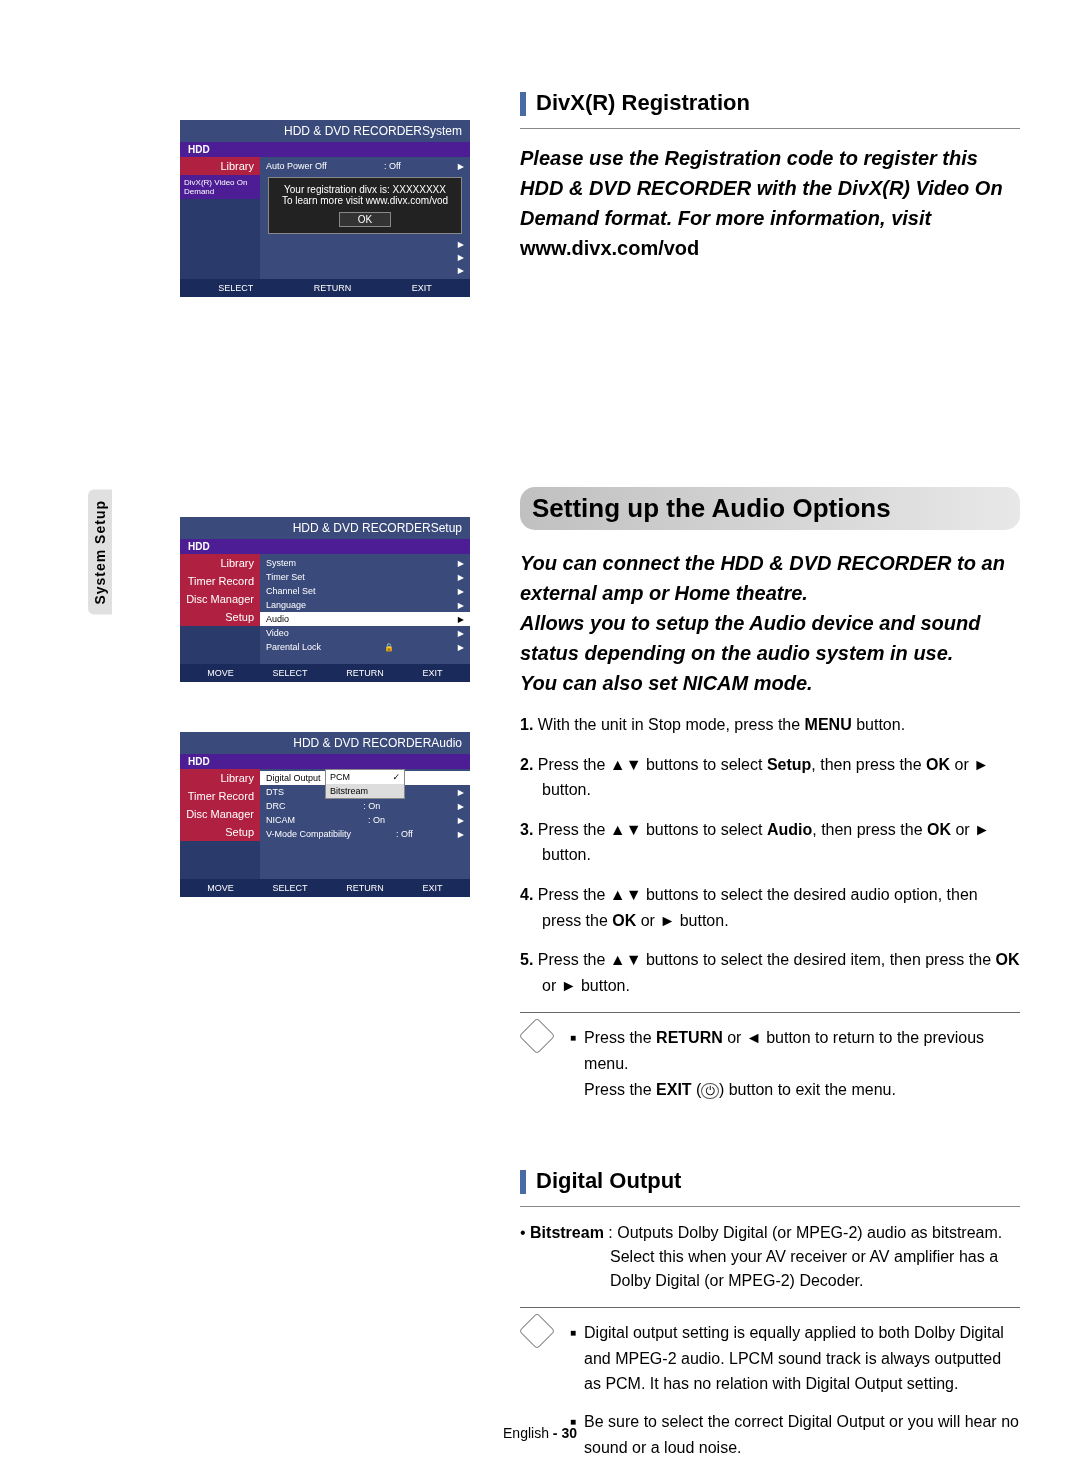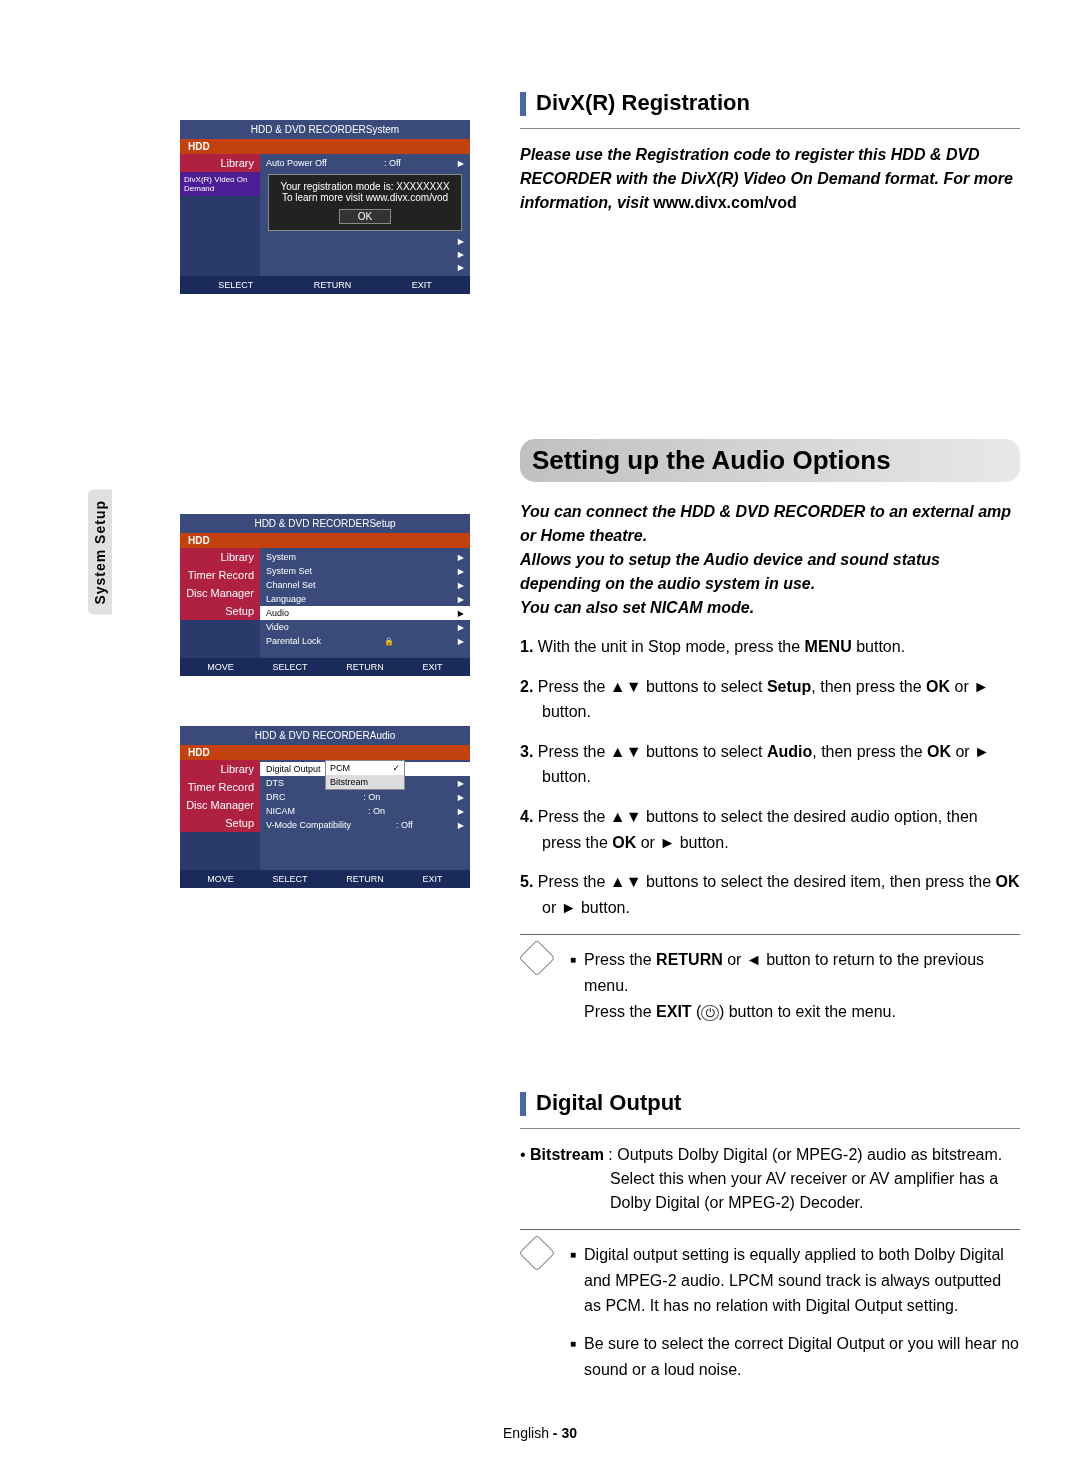--- a/index.html
+++ b/index.html
@@ -45,28 +45,28 @@
   }
   .osd {
     width: 290px;
     background: #3a4a7a;
     color: #fff;
     font-size: 10px;
     border-radius: 0;
   }
   .osd-title {
     display: flex;
-    justify-content: center;
+    justify-content: flex-end;
     padding: 4px 8px;
-    font-size: 10px;
+    font-size: 12px;
   }
   .osd-hdd {
     padding: 2px 8px;
     font-weight: bold;
-    background: #c2410c;
+    background: #4c1d95;
   }
   .osd-body {
     display: flex;
     min-height: 110px;
   }
   .osd-sidebar {
     width: 80px;
     background: #2a3a6a;
     display: flex;
     flex-direction: column;
@@ -163,21 +163,21 @@
     background: linear-gradient(to right, #c0c0c0 0%, #e8e8e8 100%);
     padding: 6px 12px;
     font-size: 26px;
     font-weight: bold;
     margin-bottom: 18px;
     border-radius: 15px;
   }
   .intro {
     font-style: italic;
     font-weight: bold;
-    font-size: 16px;
+    font-size: 20px;
     line-height: 1.5;
     margin-bottom: 14px;
   }
   .intro .no-italic { font-style: normal; }
   .steps {
     list-style: none;
     font-size: 16px;
     line-height: 1.6;
   }
   .steps li { margin-bottom: 14px; padding-left: 22px; text-indent: -22px; }
@@ -243,21 +243,21 @@
           <div class="osd-sidebar-item active">Library</div>
           <div class="osd-sidebar-item" style="background:#4c1d95;padding:3px 4px;font-size:8px;text-align:left">DivX(R) Video On Demand</div>
         </div>
         <div class="osd-main">
           <div class="osd-row">
             <span>Auto Power Off</span>
             <span>: Off</span>
             <span class="osd-arrow">▶</span>
           </div>
           <div class="osd-dialog">
-            <div>Your registration mode is: XXXXXXXX</div>
+            <div>Your registration divx is: XXXXXXXX</div>
             <div>To learn more visit www.divx.com/vod</div>
             <div class="osd-ok-btn">OK</div>
           </div>
           <div class="osd-row">
               <span></span>
               <span class="osd-arrow">▶</span>
             </div>
           <div class="osd-row">
               <span></span>
               <span class="osd-arrow">▶</span>
@@ -287,21 +287,21 @@
           <div class="osd-sidebar-item active">Timer Record</div>
           <div class="osd-sidebar-item active">Disc Manager</div>
           <div class="osd-sidebar-item active">Setup</div>
         </div>
         <div class="osd-main">
           <div class="osd-row">
               <span>System</span>
               <span class="osd-arrow">▶</span>
             </div>
           <div class="osd-row">
-              <span>System Set</span>
+              <span>Timer Set</span>
               <span class="osd-arrow">▶</span>
             </div>
           <div class="osd-row">
               <span>Channel Set</span>
               <span class="osd-arrow">▶</span>
             </div>
           <div class="osd-row">
               <span>Language</span>
               <span class="osd-arrow">▶</span>
             </div>

